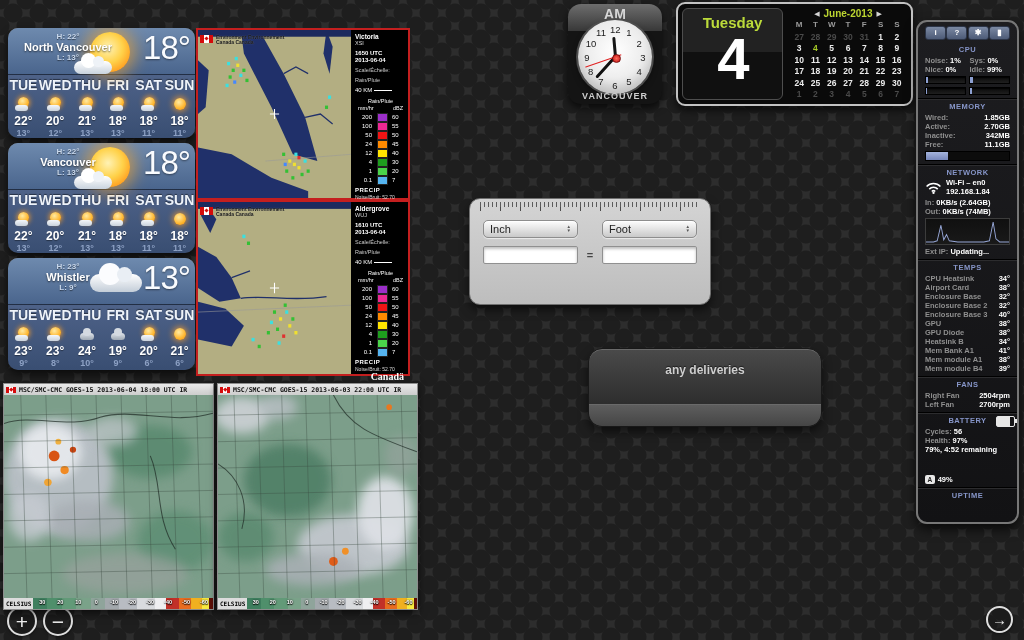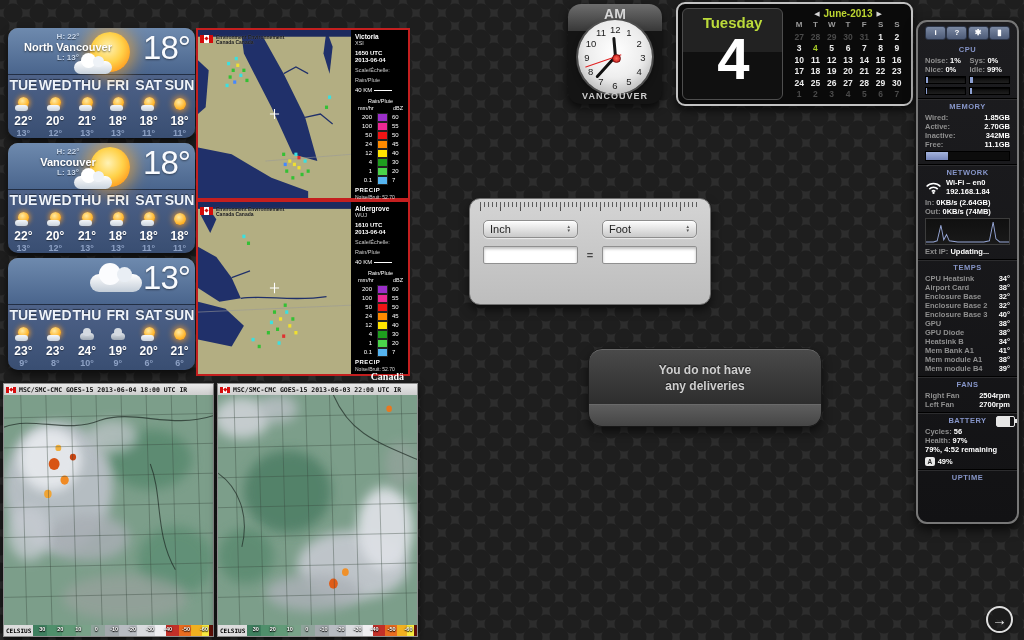--- a/index.html
+++ b/index.html
@@ -134,21 +134,21 @@
   .net-id{display:flex;gap:4px;align-items:center;margin:1px 0 2px}
   .net-id .lines{text-align:left;flex:1}
   .net-id .iface,.net-id .ip{color:#fff;font-weight:bold;line-height:8.5px}
   .netgraph{height:25px;margin-top:2px;background:linear-gradient(#101010,#191919);border:1px solid #3c3c3c}
   .netgraph svg{width:100%;height:100%;display:block}
   .batt-wrap{position:relative}
   .batt-icon{position:absolute;right:2px;top:3px;width:17px;height:9px;border:1px solid #e6e6e6;border-radius:2px}
   .batt-icon::before{content:"";position:absolute;left:0;top:0;bottom:0;width:79%;background:#e6e6e6}
   .batt-icon::after{content:"";position:absolute;right:-3px;top:2px;width:2px;height:4px;background:#e6e6e6}
   .batt-status{color:#fff;font-weight:bold;line-height:10px}
-  .aux-row{display:flex;align-items:center;gap:3px;margin-top:2px}
+  .aux-row{display:flex;align-items:center;gap:3px;margin-top:20px}
   .key-badge{background:#e8e8e8;color:#222;font-size:6.5px;font-weight:bold;border-radius:2px;padding:1px 2.5px}
   .aux-val{color:#fff;font-weight:bold}
   
   .converter{position:absolute;left:469px;top:198px;width:242px;height:107px;border-radius:11px;box-sizing:border-box;
     border:1px solid #6f6f6f;background:linear-gradient(#d4d4d4,#bdbdbd);box-shadow:0 5px 10px rgba(0,0,0,.55)}
   .ruler{height:9px;margin:3px 10px 0;
     background:
       repeating-linear-gradient(90deg,#5c5c5c 0 1px,rgba(0,0,0,0) 1px 4px) left top/100% 5px no-repeat,
       repeating-linear-gradient(90deg,#4c4c4c 0 1px,rgba(0,0,0,0) 1px 20px) left top/100% 9px no-repeat}
   .conv-top{display:flex;justify-content:center;align-items:center;gap:8px;padding:6px 0 9px;
@@ -165,21 +165,21 @@
   .conv-eq{text-align:center;font-size:11px;font-weight:bold;color:#444}
   .conv-input{height:18px;border:1px solid #909090;border-radius:2px;background:#fff;box-shadow:inset 0 2px 3px rgba(0,0,0,.25);width:100%;box-sizing:border-box;font-size:11px;padding:0 3px}
   
   .deliveries{position:absolute;left:588px;top:348px;width:234px;height:79px;border-radius:14px;box-sizing:border-box;
     background:linear-gradient(#4a4a4a,#2e2e2e 70%);border:1px solid #181818;
     box-shadow:0 5px 10px rgba(0,0,0,.55),inset 0 1px 0 rgba(255,255,255,.18);overflow:hidden}
   .d-msg{text-align:center;padding-top:13px;color:#cfcfcf;font-size:12px;font-weight:bold;line-height:16px;text-shadow:0 -1px 1px rgba(0,0,0,.6)}
   .d-footer{position:absolute;left:0;right:0;bottom:0;height:21px;background:linear-gradient(#5e5e5e,#454545);
     border-top:1px solid #6a6a6a;border-radius:0 0 13px 13px}
   
-  .sat-widget{position:absolute;top:383px;height:254px;border:1px solid #8d8d8d;background:#000;display:flex;flex-direction:column;box-sizing:border-box;box-shadow:0 3px 8px rgba(0,0,0,.6)}
+  .sat-widget{position:absolute;top:383px;height:227px;border:1px solid #8d8d8d;background:#000;display:flex;flex-direction:column;box-sizing:border-box;box-shadow:0 3px 8px rgba(0,0,0,.6)}
   .spos0{left:3px;width:211px}.spos1{left:217px;width:201px}
   .s-label{height:11px;background:linear-gradient(#eaeaea,#cdcdcd);display:flex;align-items:center;gap:3px;padding:0 2px;
     font-family:"DejaVu Sans Mono",monospace;font-size:6.5px;font-weight:bold;color:#101010;white-space:nowrap;overflow:hidden}
   .s-flag{width:10px;height:6px;flex:0 0 10px;background:linear-gradient(90deg,#d40b0b 0 27%,#fff 27% 73%,#d40b0b 73%);position:relative}
   .s-flag::after{content:"";position:absolute;left:4px;top:1.5px;width:2.5px;height:2.5px;background:#d40b0b;transform:rotate(45deg)}
   .s-img{flex:1;position:relative;overflow:hidden}
   .s-img svg{position:absolute;left:0;top:0;width:100%;height:100%}
   .s-scale{height:11px;display:flex;align-items:stretch;background:#151515}
   .s-cels{background:#dcdcdc;color:#000;font-family:"DejaVu Sans Mono",monospace;font-size:6px;font-weight:bold;padding:0 2px;display:flex;align-items:center}
   .s-bar{flex:1;position:relative;background:linear-gradient(90deg,#3f7f5f 0 8%,#4f8f6b 8% 16%,#629a78 16% 24%,#7aa289 24% 32%,#8fa49b 32% 40%,#a2a8ac 40% 48%,#b8bcc2 48% 58%,#d9dbde 58% 68%,#efeff1 68% 74%,#c23028 74% 81%,#e86c20 81% 88%,#f0b020 88% 94%,#f8ea40 94% 98%,#5e1008 98% 100%)}
@@ -455,21 +455,20 @@
         <span class="dd-arrows"></span>
       </span>
       <input class="conv-input" value="" style="">
       <span class="conv-eq">=</span>
       <input class="conv-input" value="" style="">
     </div>
   </section>
 
   <section class="deliveries">
     <div class="d-msg">
-      <div>You do not have</div>
       <div>any deliveries</div>
     </div>
     <div class="d-footer"></div>
   </section>
 
   <div class="circle-btn" id="btn-add">+</div>
   <div class="circle-btn" id="btn-remove">−</div>
   <div class="circle-btn" id="btn-next">→</div>
 
     <article class="weather-widget wpos0">
@@ -597,20 +596,25 @@
             <span class="ic ic-sun"></span>
           </div>
           <div class="d-hi">18°</div>
           <div class="d-lo">11°</div>
         </div>
       </div>
     </article>
 
     <article class="weather-widget wpos2">
       <div class="w-top">
+        <div class="w-cityblock">
+          <div class="w-hi">H: 23°</div>
+          <div class="w-city">Whistler</div>
+          <div class="w-lo">L: 9°</div>
+        </div>
         <div class="w-cond">
           <span class="cloud-solo"></span>
         </div>
         <div class="w-current">13°</div>
       </div>
       <div class="w-forecast">
         <div class="w-col">
           <div class="d-name">TUE</div>
           <div class="d-icon">
             <span class="ic ic-sun-cloud"></span>

